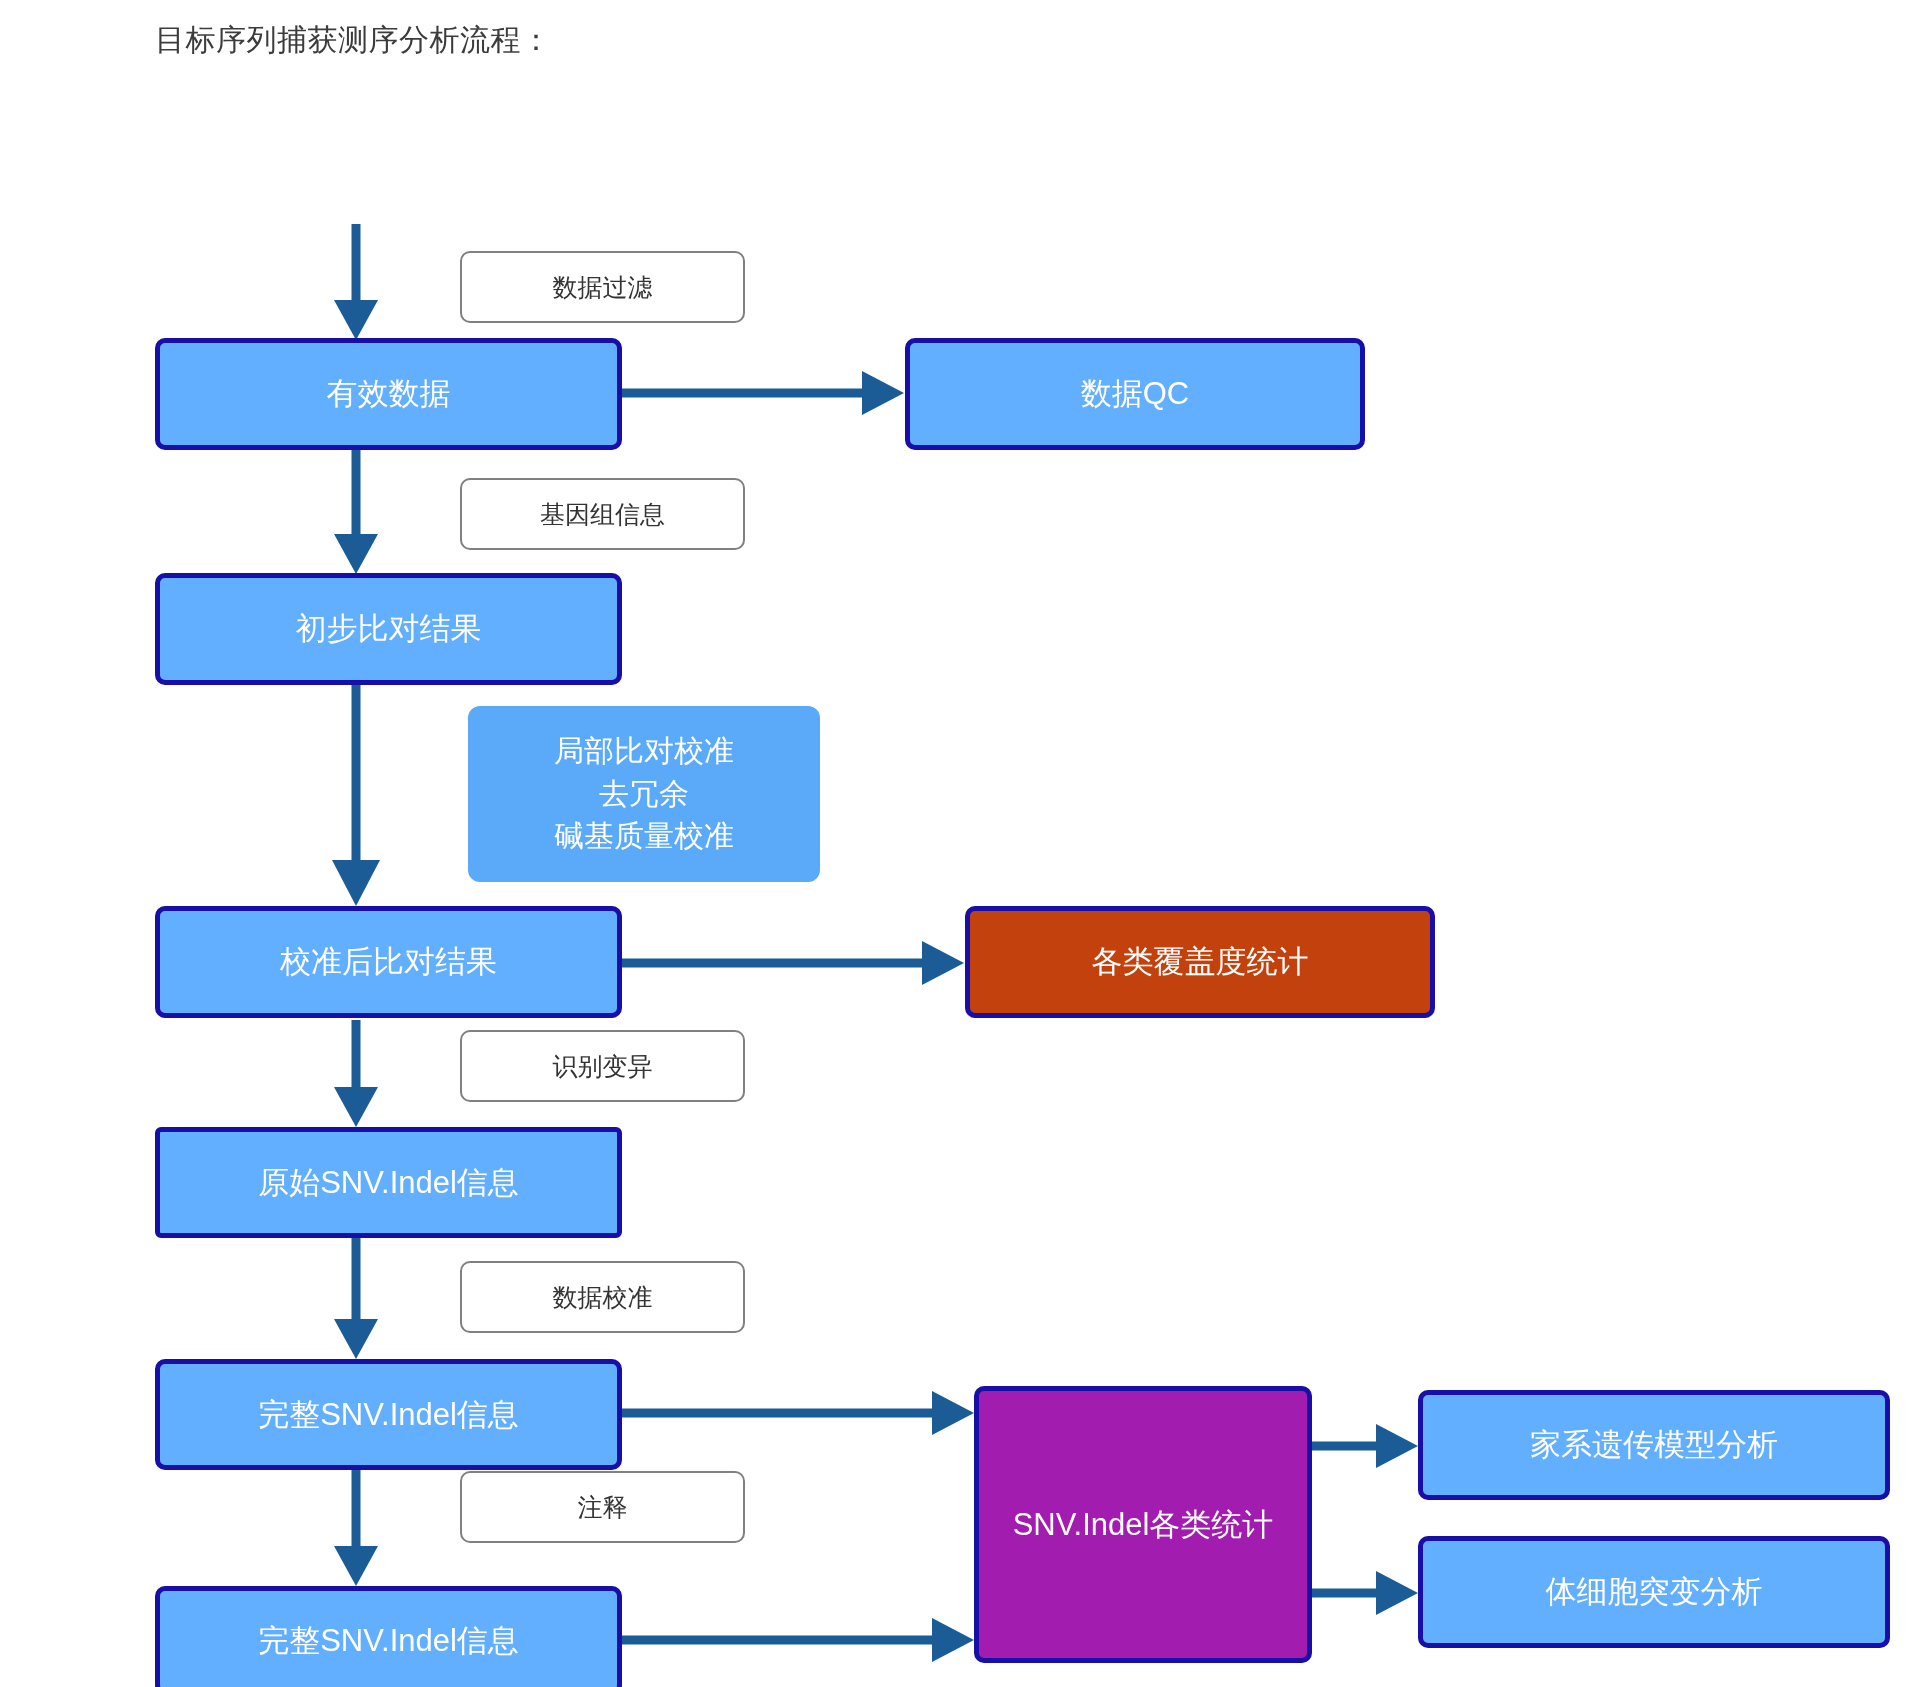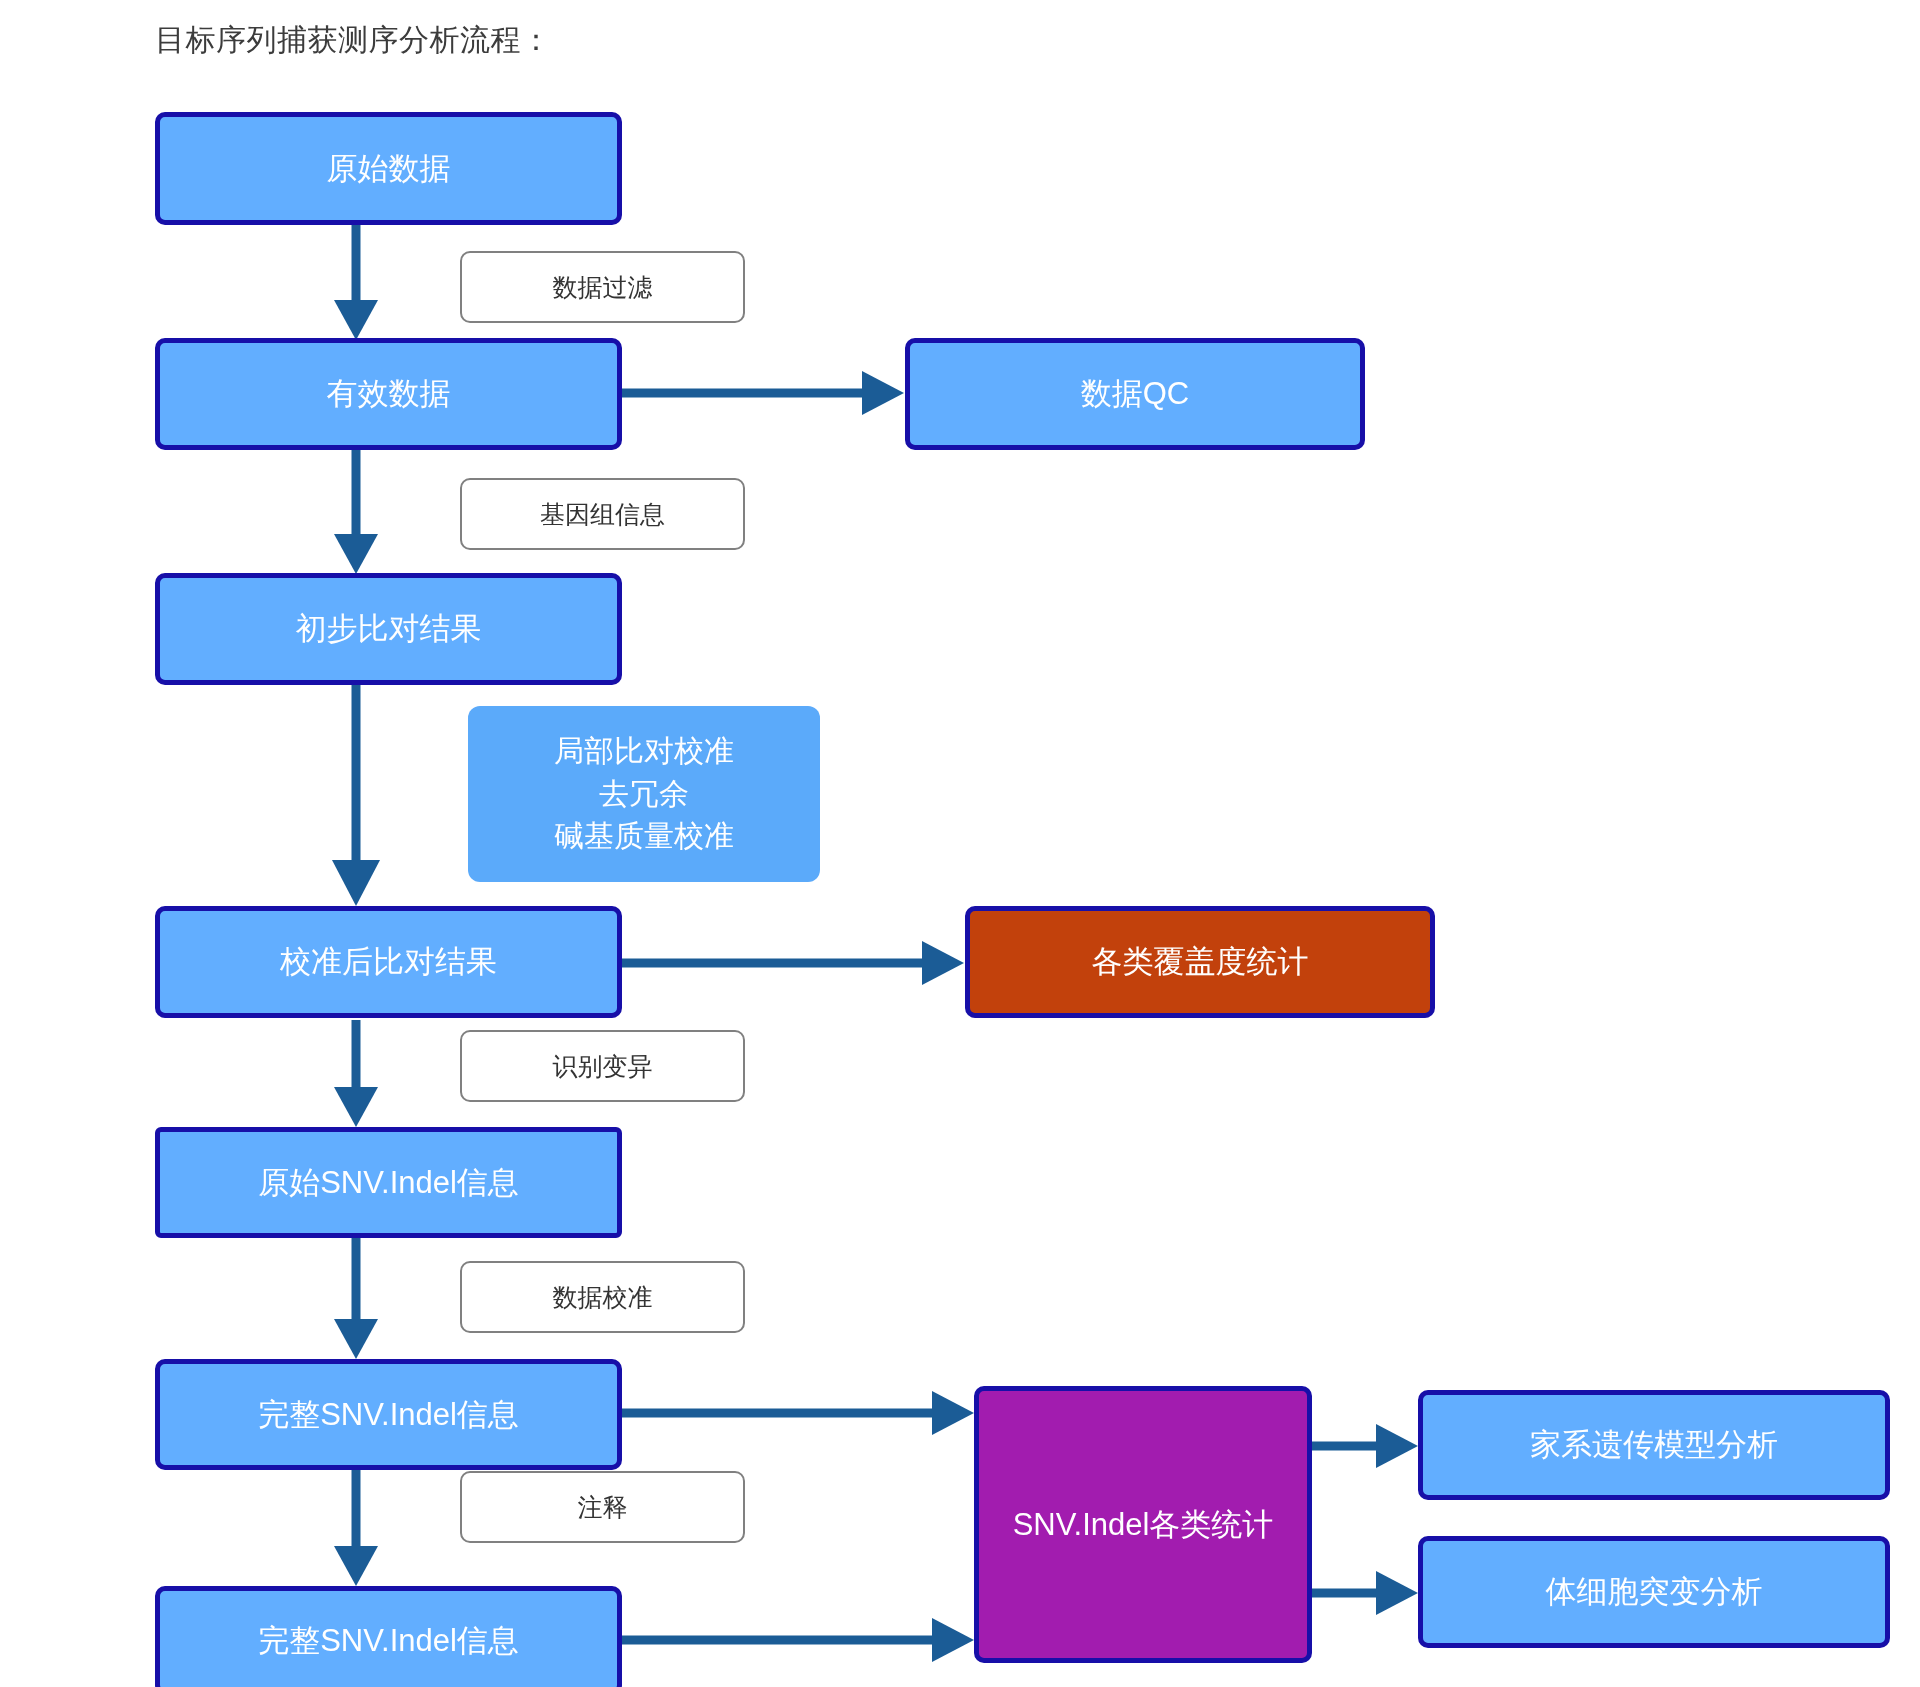--- a/index.html
+++ b/index.html
@@ -129,21 +129,20 @@
       <line class="shaft" x1="1312" y1="1438" x2="1382" y2="1438" style="stroke: rgb(27, 92, 150);"></line>
       <polygon class="head" points="1418,1438 1376,1416 1376,1460" style="fill: rgb(27, 92, 150);"></polygon>
     </g>
 
     <g>
       <line class="shaft" x1="1312" y1="1585" x2="1382" y2="1585" style="stroke: rgb(27, 92, 150);"></line>
       <polygon class="head" points="1418,1585 1376,1563 1376,1607" style="fill: rgb(27, 92, 150);"></polygon>
     </g>
   </svg>
 
-  <div class="node" style="left: 155px; top: 104px; width: 467px; height: 113px; background: rgb(98, 174, 255); border-color: rgb(23, 15, 168); color: rgb(255, 255, 255);">原始数据</div>
 
   <div class="node" style="left: 155px; top: 330px; width: 467px; height: 112px; background: rgb(98, 174, 255); border-color: rgb(23, 15, 168); color: rgb(255, 255, 255);">有效数据</div>
 
   <div class="node" style="left: 905px; top: 330px; width: 460px; height: 112px; background: rgb(98, 174, 255); border-color: rgb(23, 15, 168); color: rgb(255, 255, 255);">数据QC</div>
 
   <div class="node" style="left: 155px; top: 565px; width: 467px; height: 112px; background: rgb(98, 174, 255); border-color: rgb(23, 15, 168); color: rgb(255, 255, 255);">初步比对结果</div>
 
   <div class="node plain" style="left: 468px; top: 698px; width: 352px; height: 176px; flex-direction: column; background: rgb(91, 170, 250); color: rgb(255, 255, 255);">
     <span>局部比对校准</span>
     <span>去冗余</span>

